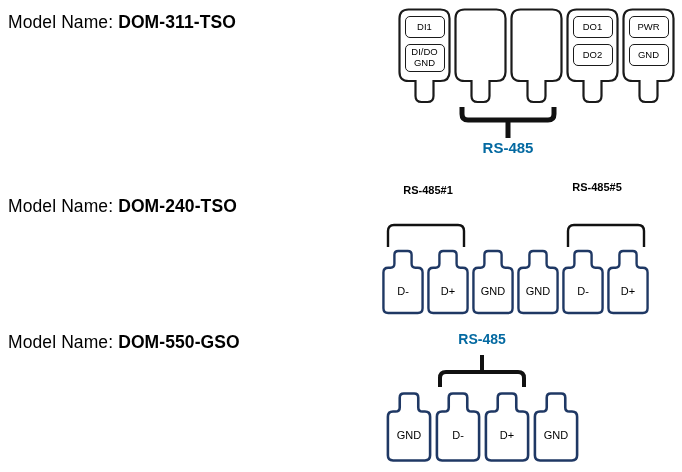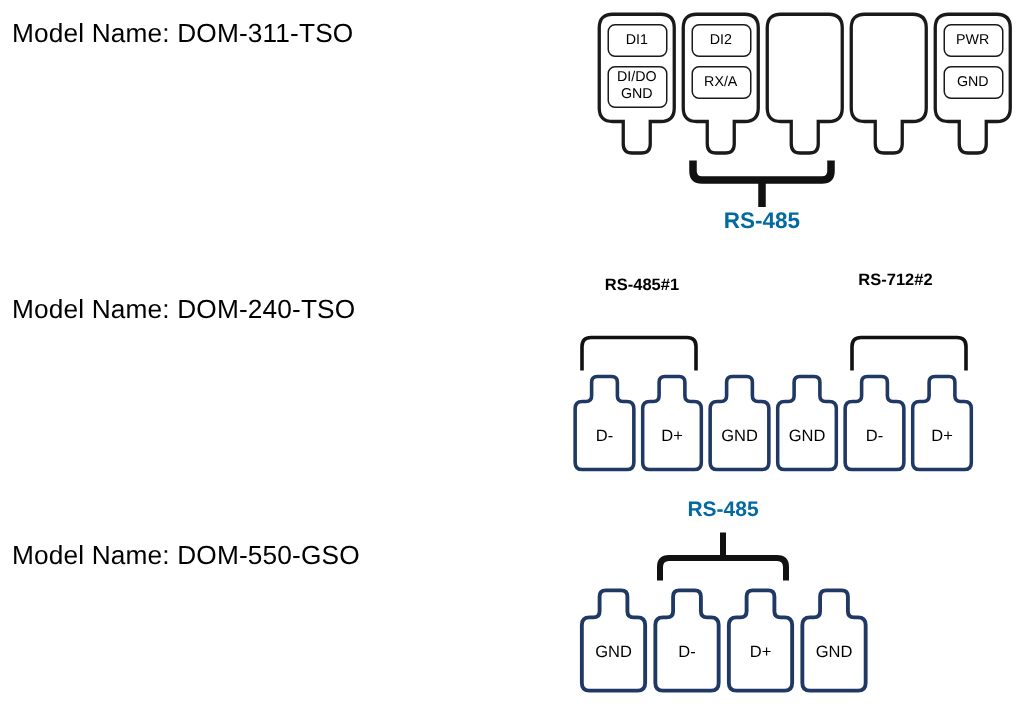--- a/index.html
+++ b/index.html
@@ -2,21 +2,21 @@
 <html><head>
 <meta charset="utf-8">
 <style>
   html,body{margin:0;padding:0;background:#ffffff;}
   .canvas{
     position:relative;width:682px;height:472px;background:#ffffff;overflow:hidden;
     font-family:"Liberation Sans", sans-serif;color:#111;
   }
   
   .model{position:absolute;left:8px;font-size:17.5px;letter-spacing:.1px;color:#000;white-space:nowrap;}
-  .model b{font-weight:400;}
+  .model b{font-weight:700;}
   
   .d311{position:absolute;left:398px;top:8px;display:flex;gap:3px;}
   .t311{position:relative;width:53px;height:97px;}
   .t311 svg{position:absolute;left:0;top:0;width:100%;height:100%;}
   .t311 path{fill:none;stroke:#1a1a1a;stroke-width:2.2;}
   .t311 .labels{position:absolute;left:0;top:0;width:100%;display:flex;flex-direction:column;align-items:center;padding-top:8px;gap:6px;box-sizing:border-box;}
   .pinbox{
     box-sizing:border-box;width:40px;min-height:22px;border:1.3px solid #1a1a1a;border-radius:5px;background:#fff;
     font-size:9.5px;line-height:1.15;display:flex;align-items:center;justify-content:center;
     text-align:center;white-space:pre-line;padding:2px 1px;color:#000;
@@ -41,72 +41,72 @@
   .thinbracket path{fill:none;stroke:#111;stroke-width:2.4;}
   .rs-small{position:absolute;font-size:11px;font-weight:700;color:#000;text-align:center;width:90px;}
 </style>
 </head>
 <body>
 
 <div class="canvas">
 
   <div class="model" style="top:12px"><span>Model Name: </span><b>DOM-311-TSO</b></div>
   <div class="model" style="top:196px"><span>Model Name: </span><b>DOM-240-TSO</b></div>
-  <div class="model" style="top:360px"><span>Model Name: </span><b>DOM-550-GSO</b></div>
+  <div class="model" style="top:332px"><span>Model Name: </span><b>DOM-550-GSO</b></div>
 
   <div class="d311">
     <div class="t311">
       <svg viewBox="0 0 53 97">
           <path d="M 10.5,1.5 H 42.5 Q 51.5,1.5 51.5,10.5 V 64 Q 51.5,73 42.5,73 H 35.5 V 88 Q 35.5,94 29.5,94 H 23.5 Q 17.5,94 17.5,88 V 73 H 10.5 Q 1.5,73 1.5,64 V 10.5 Q 1.5,1.5 10.5,1.5 Z"></path>
         </svg>
       <div class="labels">
         <div class="pinbox">DI1</div>
         <div class="pinbox">DI/DO
 GND</div>
       </div>
     </div>
     <div class="t311">
       <svg viewBox="0 0 53 97">
           <path d="M 10.5,1.5 H 42.5 Q 51.5,1.5 51.5,10.5 V 64 Q 51.5,73 42.5,73 H 35.5 V 88 Q 35.5,94 29.5,94 H 23.5 Q 17.5,94 17.5,88 V 73 H 10.5 Q 1.5,73 1.5,64 V 10.5 Q 1.5,1.5 10.5,1.5 Z"></path>
         </svg>
-      <div class="labels">
-        <div class="pinbox">DI2</div>
-        <div class="pinbox">RX/A</div>
-      </div>
     </div>
     <div class="t311">
       <svg viewBox="0 0 53 97">
           <path d="M 10.5,1.5 H 42.5 Q 51.5,1.5 51.5,10.5 V 64 Q 51.5,73 42.5,73 H 35.5 V 88 Q 35.5,94 29.5,94 H 23.5 Q 17.5,94 17.5,88 V 73 H 10.5 Q 1.5,73 1.5,64 V 10.5 Q 1.5,1.5 10.5,1.5 Z"></path>
         </svg>
     </div>
     <div class="t311">
       <svg viewBox="0 0 53 97">
           <path d="M 10.5,1.5 H 42.5 Q 51.5,1.5 51.5,10.5 V 64 Q 51.5,73 42.5,73 H 35.5 V 88 Q 35.5,94 29.5,94 H 23.5 Q 17.5,94 17.5,88 V 73 H 10.5 Q 1.5,73 1.5,64 V 10.5 Q 1.5,1.5 10.5,1.5 Z"></path>
         </svg>
+      <div class="labels">
+        <div class="pinbox">DO1</div>
+        <div class="pinbox">DO2</div>
+      </div>
     </div>
     <div class="t311">
       <svg viewBox="0 0 53 97">
           <path d="M 10.5,1.5 H 42.5 Q 51.5,1.5 51.5,10.5 V 64 Q 51.5,73 42.5,73 H 35.5 V 88 Q 35.5,94 29.5,94 H 23.5 Q 17.5,94 17.5,88 V 73 H 10.5 Q 1.5,73 1.5,64 V 10.5 Q 1.5,1.5 10.5,1.5 Z"></path>
         </svg>
       <div class="labels">
         <div class="pinbox">PWR</div>
         <div class="pinbox">GND</div>
       </div>
     </div>
   </div>
 
   <div class="brace" style="left:458px;top:106px;width:100px;height:34px;">
     <svg viewBox="0 0 100 34">
         <path d="M 4,1 L 4,8 Q 4,14 10,14 L 90,14 Q 96,14 96,8 L 96,1 M 50,14 L 50,32" stroke-width="5"></path>
       </svg>
   </div>
   <div class="rs-heading" style="left:448px;top:139px;width:120px;font-size:15px;">RS-485</div>
 
   <div class="rs-small" style="left:383px;top:184px;">RS-485#1</div>
-  <div class="rs-small" style="left:552px;top:181px;">RS-712#2</div>
+  <div class="rs-small" style="left:552px;top:181px;">RS-485#5</div>
 
   <div class="thinbracket" style="left:386px;top:222px;">
     <svg viewBox="0 0 80 26">
         <path d="M 2,25 L 2,9 Q 2,3 8,3 L 72,3 Q 78,3 78,9 L 78,25"></path>
       </svg>
   </div>
   <div class="thinbracket" style="left:566px;top:222px;">
     <svg viewBox="0 0 80 26">
         <path d="M 2,25 L 2,9 Q 2,3 8,3 L 72,3 Q 78,3 78,9 L 78,25"></path>
       </svg>

